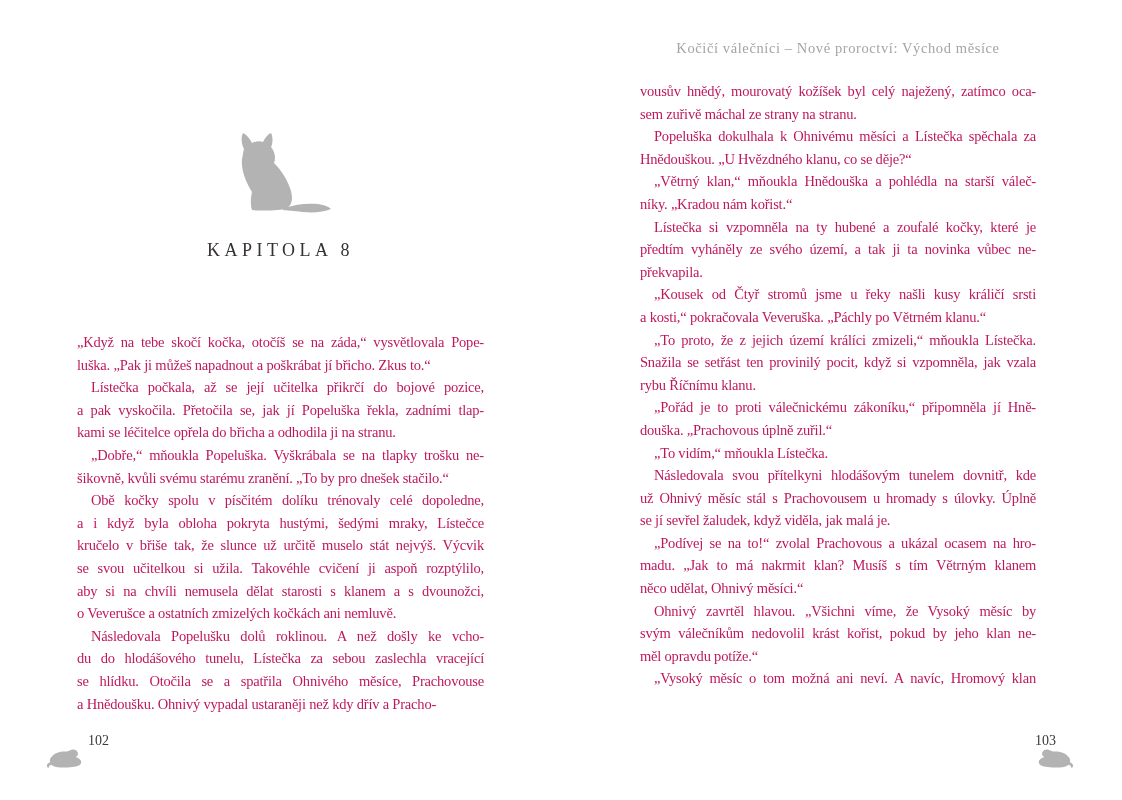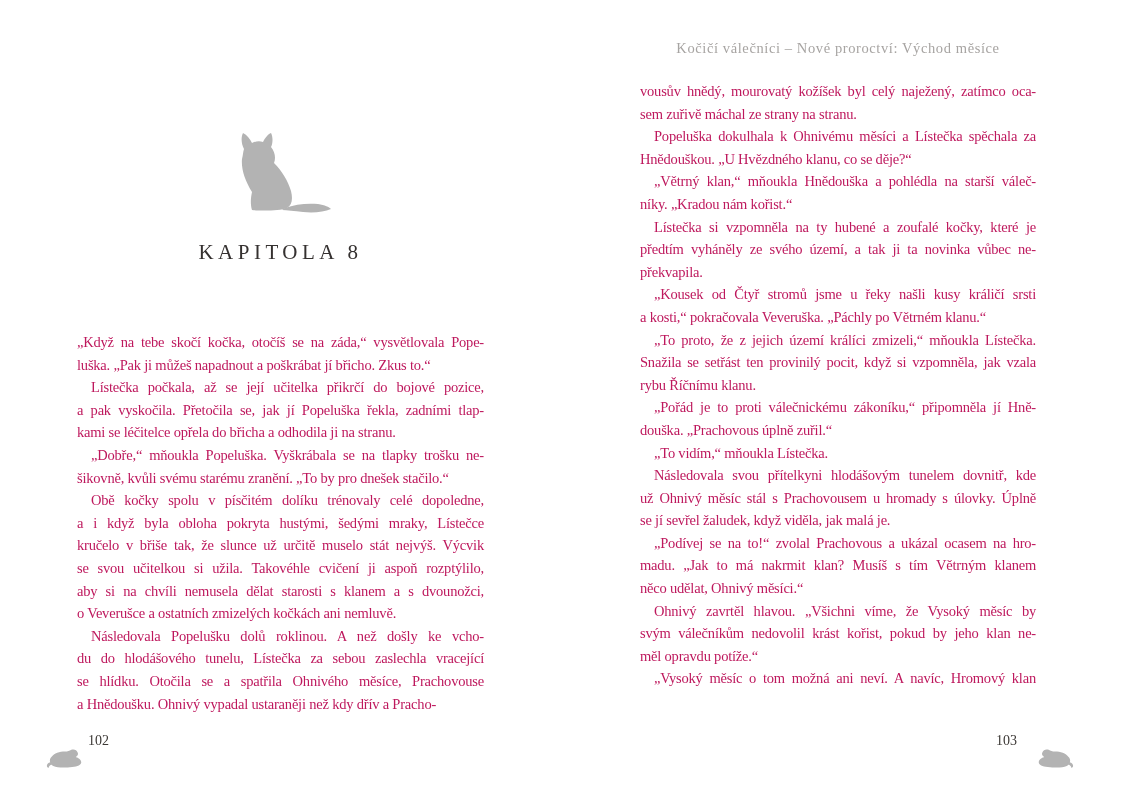--- a/index.html
+++ b/index.html
@@ -17,40 +17,40 @@
   }
 
   .ornament{
     position:absolute;left:77px;top:133px;width:407px;height:85px;
     display:flex;justify-content:center;align-items:flex-start;
   }
   .ornament svg{width:101px;height:80px;}
 
   .chapter-title{
     position:absolute;left:77px;top:240px;width:407px;
-    text-align:center;font-size:21px;letter-spacing:4.5px;
+    text-align:center;font-size:18px;letter-spacing:4.5px;
     color:#353130;
   }
 
   .textcol{
     position:absolute;font-size:14.5px;letter-spacing:-0.2px;
     line-height:22.6px;color:#be185d;
   }
   #left-col{left:77px;top:331px;width:407px;}
   #right-col{left:640px;top:80px;width:396px;}
 
   .line{height:22.6px;white-space:pre;}
   .line span{display:inline-block;transform-origin:left center;}
   .line.ind{padding-left:14px;}
 
   .pagenum{
     position:absolute;font-size:14px;color:#3c3835;
   }
   .pagenum-left{left:88px;top:733px;}
-  .pagenum-right{left:945px;top:733px;width:72px;text-align:right;}
+  .pagenum-right{left:984px;top:733px;width:72px;text-align:right;}
 
   .mouse{position:absolute;width:38px;height:22px;}
   .mouse-left{left:46px;top:747px;}
   .mouse-right{left:1036px;top:747px;transform:scaleX(-1);}
   .sil{fill:#b3b3b3;}
 </style>
 </head>
 <body>
 
 <div class="spread">

